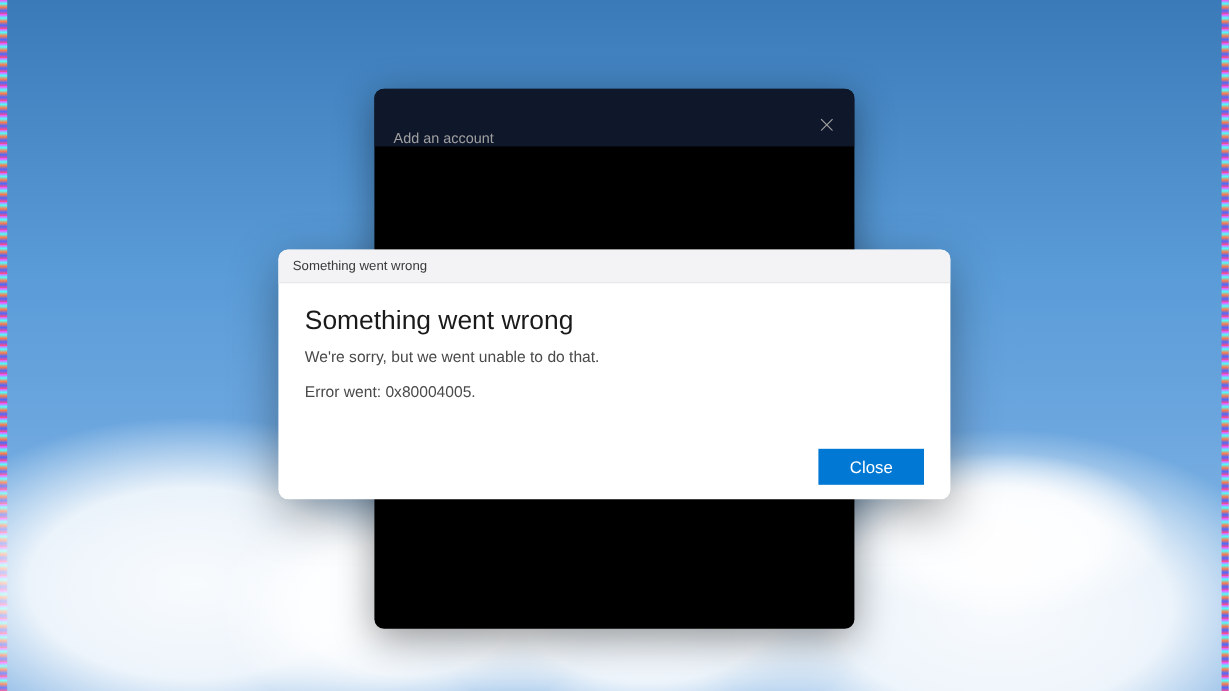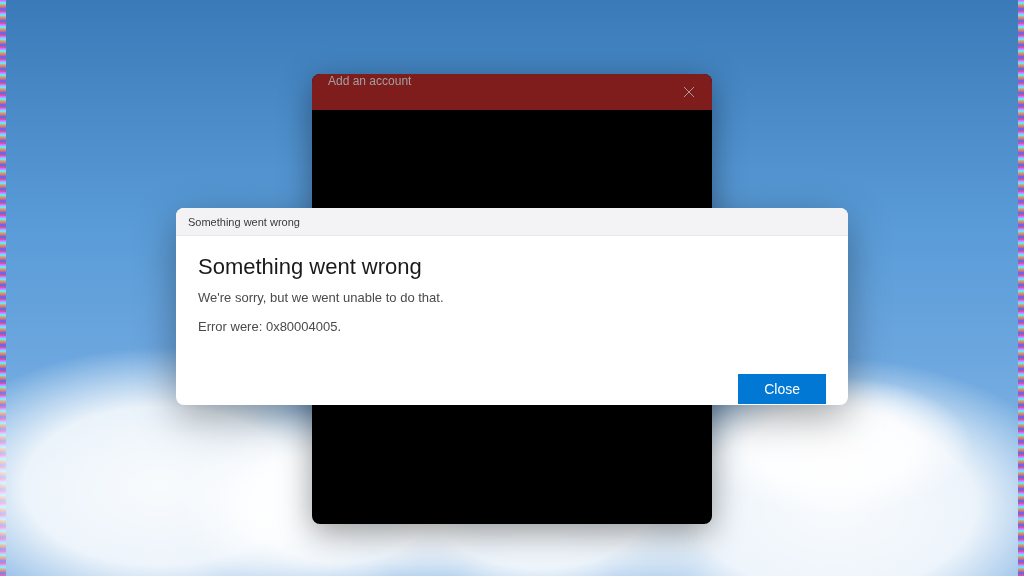--- a/index.html
+++ b/index.html
@@ -110,24 +110,24 @@
       transform: translateX(-50%);
       width: 400px;
       height: 450px;
       background: #000;
       border-radius: 8px;
       box-shadow: 0 8px 32px rgba(0,0,0,0.4);
       overflow: hidden;
     }
     
     .parent-titlebar {
-      height: 36px;
-      background: #7f1d1d;
-      display: flex;
-      align-items: flex-start;
+      height: 48px;
+      background: #0f172a;
+      display: flex;
+      align-items: flex-end;
       justify-content: space-between;
       padding: 0 0 0 16px;
     }
     
     .parent-title {
       color: #a0a0a0;
       font-size: 12px;
       font-weight: 400;
     }
     
@@ -149,21 +149,21 @@
     .parent-body {
       flex: 1;
       background: #000;
     }
     
     .error-dialog {
       position: absolute;
       top: 208px;
       left: 50%;
       transform: translateX(-50%);
-      width: 672px;
+      width: 560px;
       background: #fff;
       border-radius: 8px;
       box-shadow: 0 12px 40px rgba(0,0,0,0.35);
       overflow: hidden;
     }
     
     .error-titlebar {
       height: 28px;
       background: #f3f3f5;
       display: flex;
@@ -196,21 +196,21 @@
       font-weight: 400;
     }
     
     .error-code {
       font-size: 13px;
       color: #4a4a4a;
       font-weight: 400;
     }
     
     .error-footer {
-      padding: 0 22px 1px 22px;
+      padding: 0 22px 12px 22px;
       display: flex;
       justify-content: flex-end;
       margin-top: 24px;
     }
     
     .close-button {
       background: #0078d4;
       color: #fff;
       border: none;
       padding: 7px 26px;
@@ -244,18 +244,18 @@
   <div class="parent-body"></div>
 </div>
 
 <div class="error-dialog">
   <div class="error-titlebar">
     <span class="error-titlebar-text">Something went wrong</span>
   </div>
   <div class="error-body">
     <h1 class="error-heading">Something went wrong</h1>
     <p class="error-message">We're sorry, but we went unable to do that.</p>
-    <p class="error-code">Error were: 0x80004005.</p>
+    <p class="error-code">Error went: 0x80004005.</p>
   </div>
   <div class="error-footer">
     <button class="close-button">Close</button>
   </div>
 </div>
 
 </body></html>

